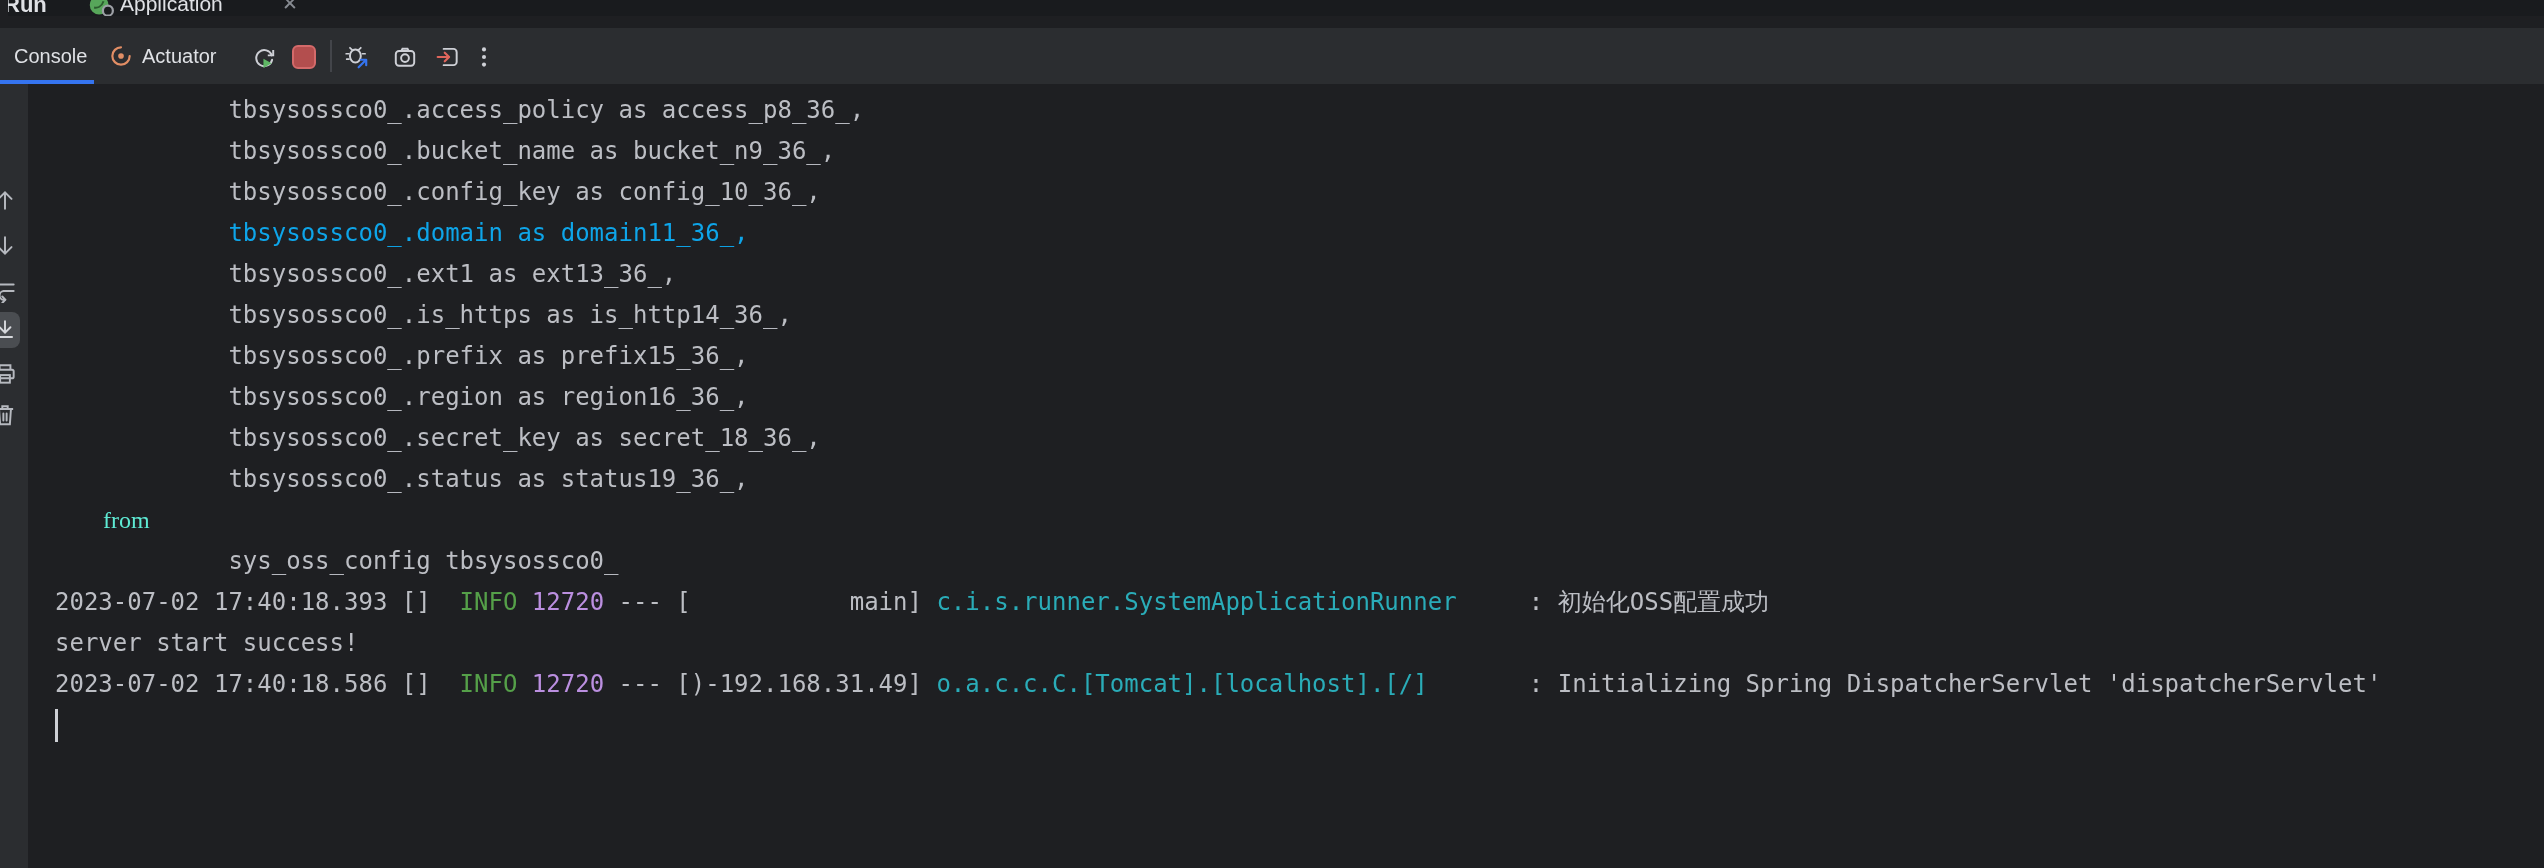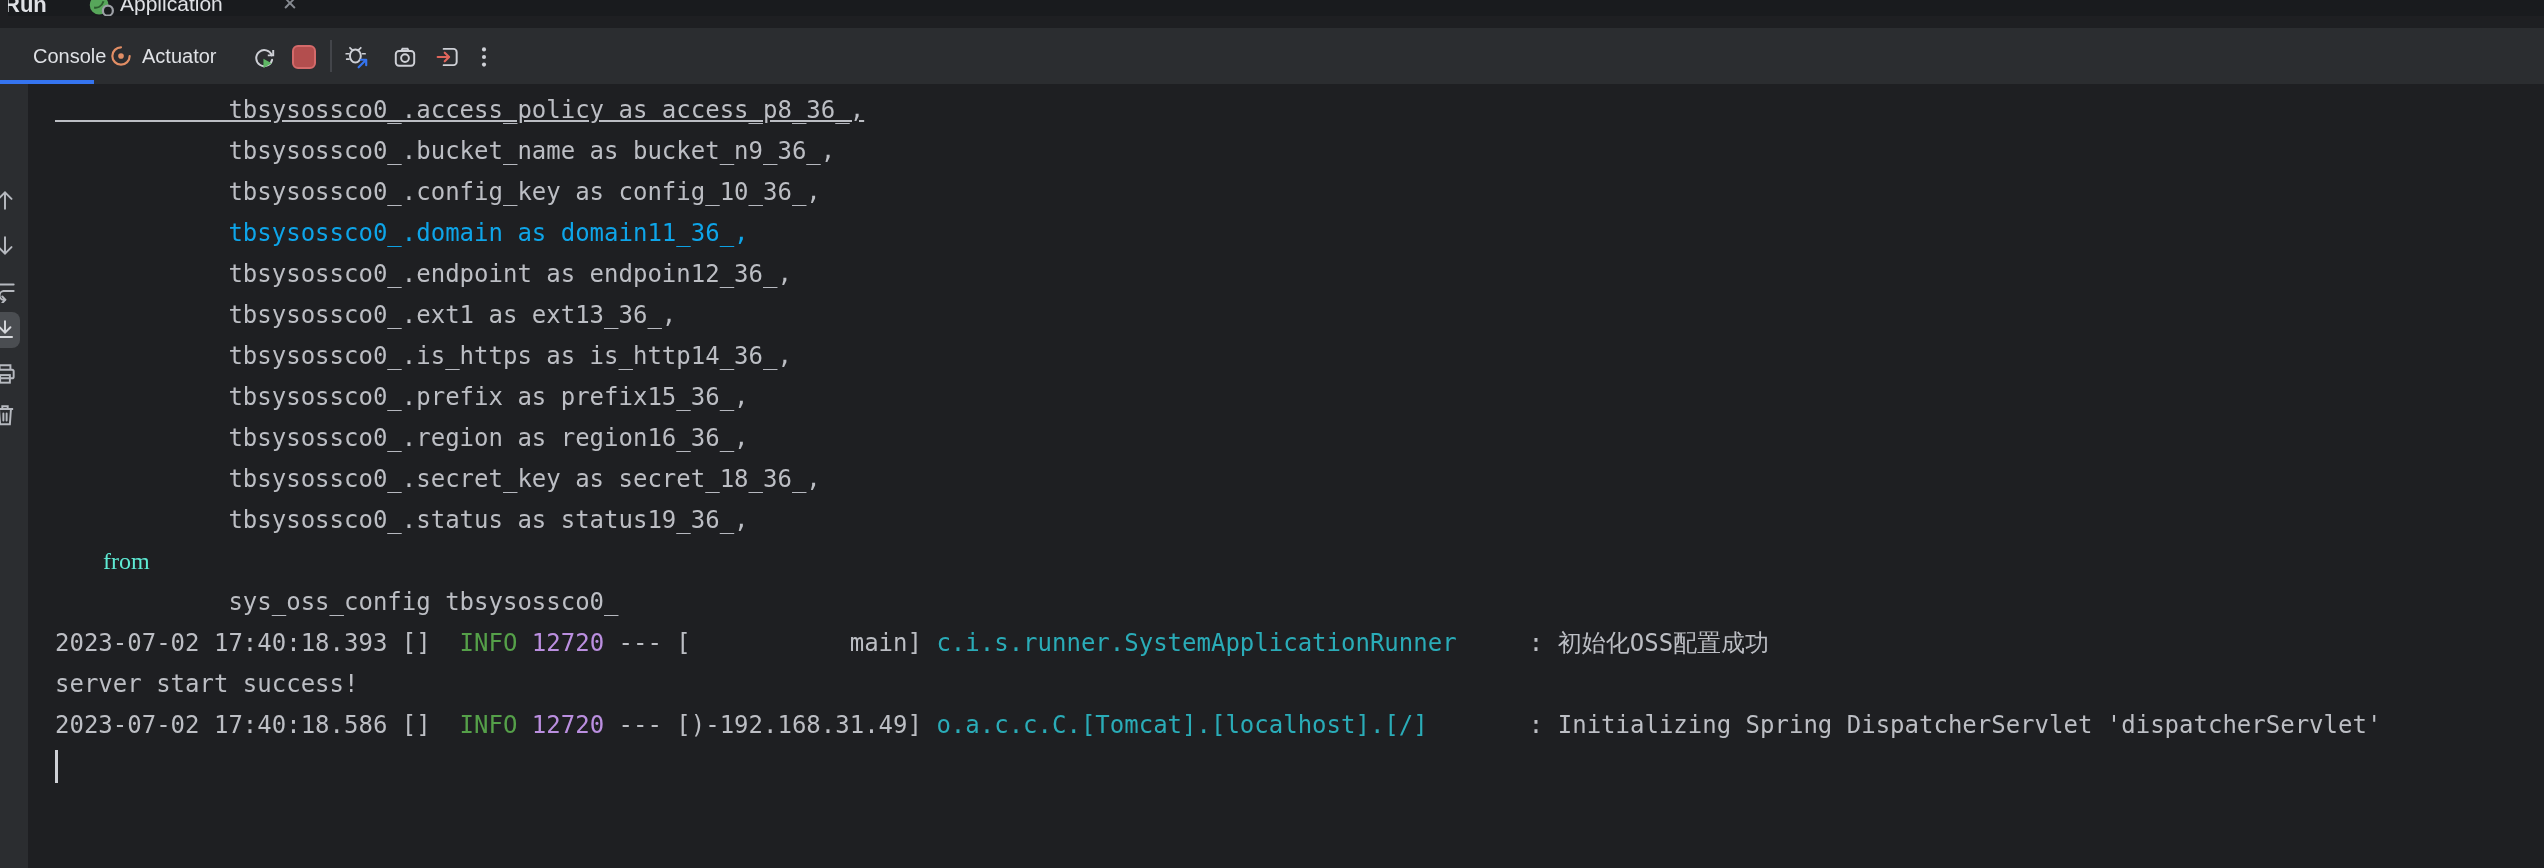--- a/index.html
+++ b/index.html
@@ -18,21 +18,21 @@
   .apptab .closex    { position:absolute; left:204px; top:-11px; font-size:19px;
                        color:#868A91; line-height:30px; }
   .tab-underline { position:absolute; left:70px; top:23px; width:207px; height:5px;
                    background:#3574F0; border-radius:3px 3px 0 0; }
 
   
   .toolbar { position:absolute; left:0; top:28px; width:2544px; height:56px;
              background:#2B2D30; }
   .tb-tab  { position:absolute; top:0; height:56px; font-size:20px; color:#DFE1E5;
              display:flex; align-items:center; }
-  .tb-console { left:0px; width:94px; padding-left:14px;margin-left:19px; }
+  .tb-console { left:0px; width:94px; padding-left:14px; }
   .console-underline { position:absolute; left:0; top:52px; width:94px; height:4px;
                        background:#3574F0; }
   .tb-actuator { left:108px; }
   .tb-actuator svg { margin-right:8px; }
   .tb-icon { position:absolute; top:16px; width:26px; height:26px; cursor:pointer; }
   .tb-sep  { position:absolute; left:330px; top:12px; width:2px; height:32px; background:#43454A; }
 
   
   .gutter { position:absolute; left:0; top:84px; width:28px; height:784px;
             background:#2B2D30; overflow:hidden; }
@@ -141,25 +141,24 @@
     <rect x="7.5" y="13" width="9" height="7" stroke="#B6B9BF" stroke-width="1.8" fill="none"></rect>
   </svg>
   <svg class="g-ic" style="top:318px" viewBox="0 0 24 24">
     <path d="M4.5 6.5h15M9.5 6.5V4h5v2.5" stroke="#B6B9BF" stroke-width="1.8" fill="none"></path>
     <path d="M6.5 6.5l1 14h9l1-14M10.5 10.5v6.5M13.5 10.5v6.5" stroke="#B6B9BF" stroke-width="1.8" fill="none" stroke-linecap="round"></path>
   </svg>
 </div>
 
 <div class="console">
   <div class="console-inner">
-      <div class="console-line"><span style="color: rgb(188, 190, 196); text-decoration: underline;">            tbsysossco0_.access_policy as access_p8_36_,</span></div>
+      <div class="console-line"><span style="color: rgb(188, 190, 196);">            tbsysossco0_.access_policy as access_p8_36_,</span></div>
       <div class="console-line"><span style="color: rgb(188, 190, 196);">            tbsysossco0_.bucket_name as bucket_n9_36_,</span></div>
       <div class="console-line"><span style="color: rgb(188, 190, 196);">            tbsysossco0_.config_key as config_10_36_,</span></div>
       <div class="console-line"><span style="color: #0ea5e9;">            tbsysossco0_.domain as domain11_36_,</span></div>
-      <div class="console-line"><span style="color: rgb(188, 190, 196);">            tbsysossco0_.endpoint as endpoin12_36_,</span></div>
       <div class="console-line"><span style="color: rgb(188, 190, 196);">            tbsysossco0_.ext1 as ext13_36_,</span></div>
       <div class="console-line"><span style="color: rgb(188, 190, 196);">            tbsysossco0_.is_https as is_http14_36_,</span></div>
       <div class="console-line"><span style="color: rgb(188, 190, 196);">            tbsysossco0_.prefix as prefix15_36_,</span></div>
       <div class="console-line"><span style="color: rgb(188, 190, 196);">            tbsysossco0_.region as region16_36_,</span></div>
       <div class="console-line"><span style="color: rgb(188, 190, 196);">            tbsysossco0_.secret_key as secret_18_36_,</span></div>
       <div class="console-line"><span style="color: rgb(188, 190, 196);">            tbsysossco0_.status as status19_36_,</span></div>
       <div class="console-line"><span style="color: #5eead4; font-family: Liberation Serif, serif;">        from</span></div>
       <div class="console-line"><span style="color: rgb(188, 190, 196);">            sys_oss_config tbsysossco0_</span></div>
       <div class="console-line"><span style="color: rgb(188, 190, 196);">2023-07-02 17:40:18.393 []  </span><span style="color: rgb(85, 160, 73);">INFO</span><span style="color: rgb(188, 190, 196);"> </span><span style="color: rgb(187, 143, 224);">12720</span><span style="color: rgb(188, 190, 196);"> --- [           main] </span><span style="color: rgb(42, 172, 184);">c.i.s.runner.SystemApplicationRunner</span><span style="color: rgb(188, 190, 196);">     : 初始化OSS配置成功</span></div>
       <div class="console-line"><span style="color: rgb(188, 190, 196);">server start success!</span></div>

